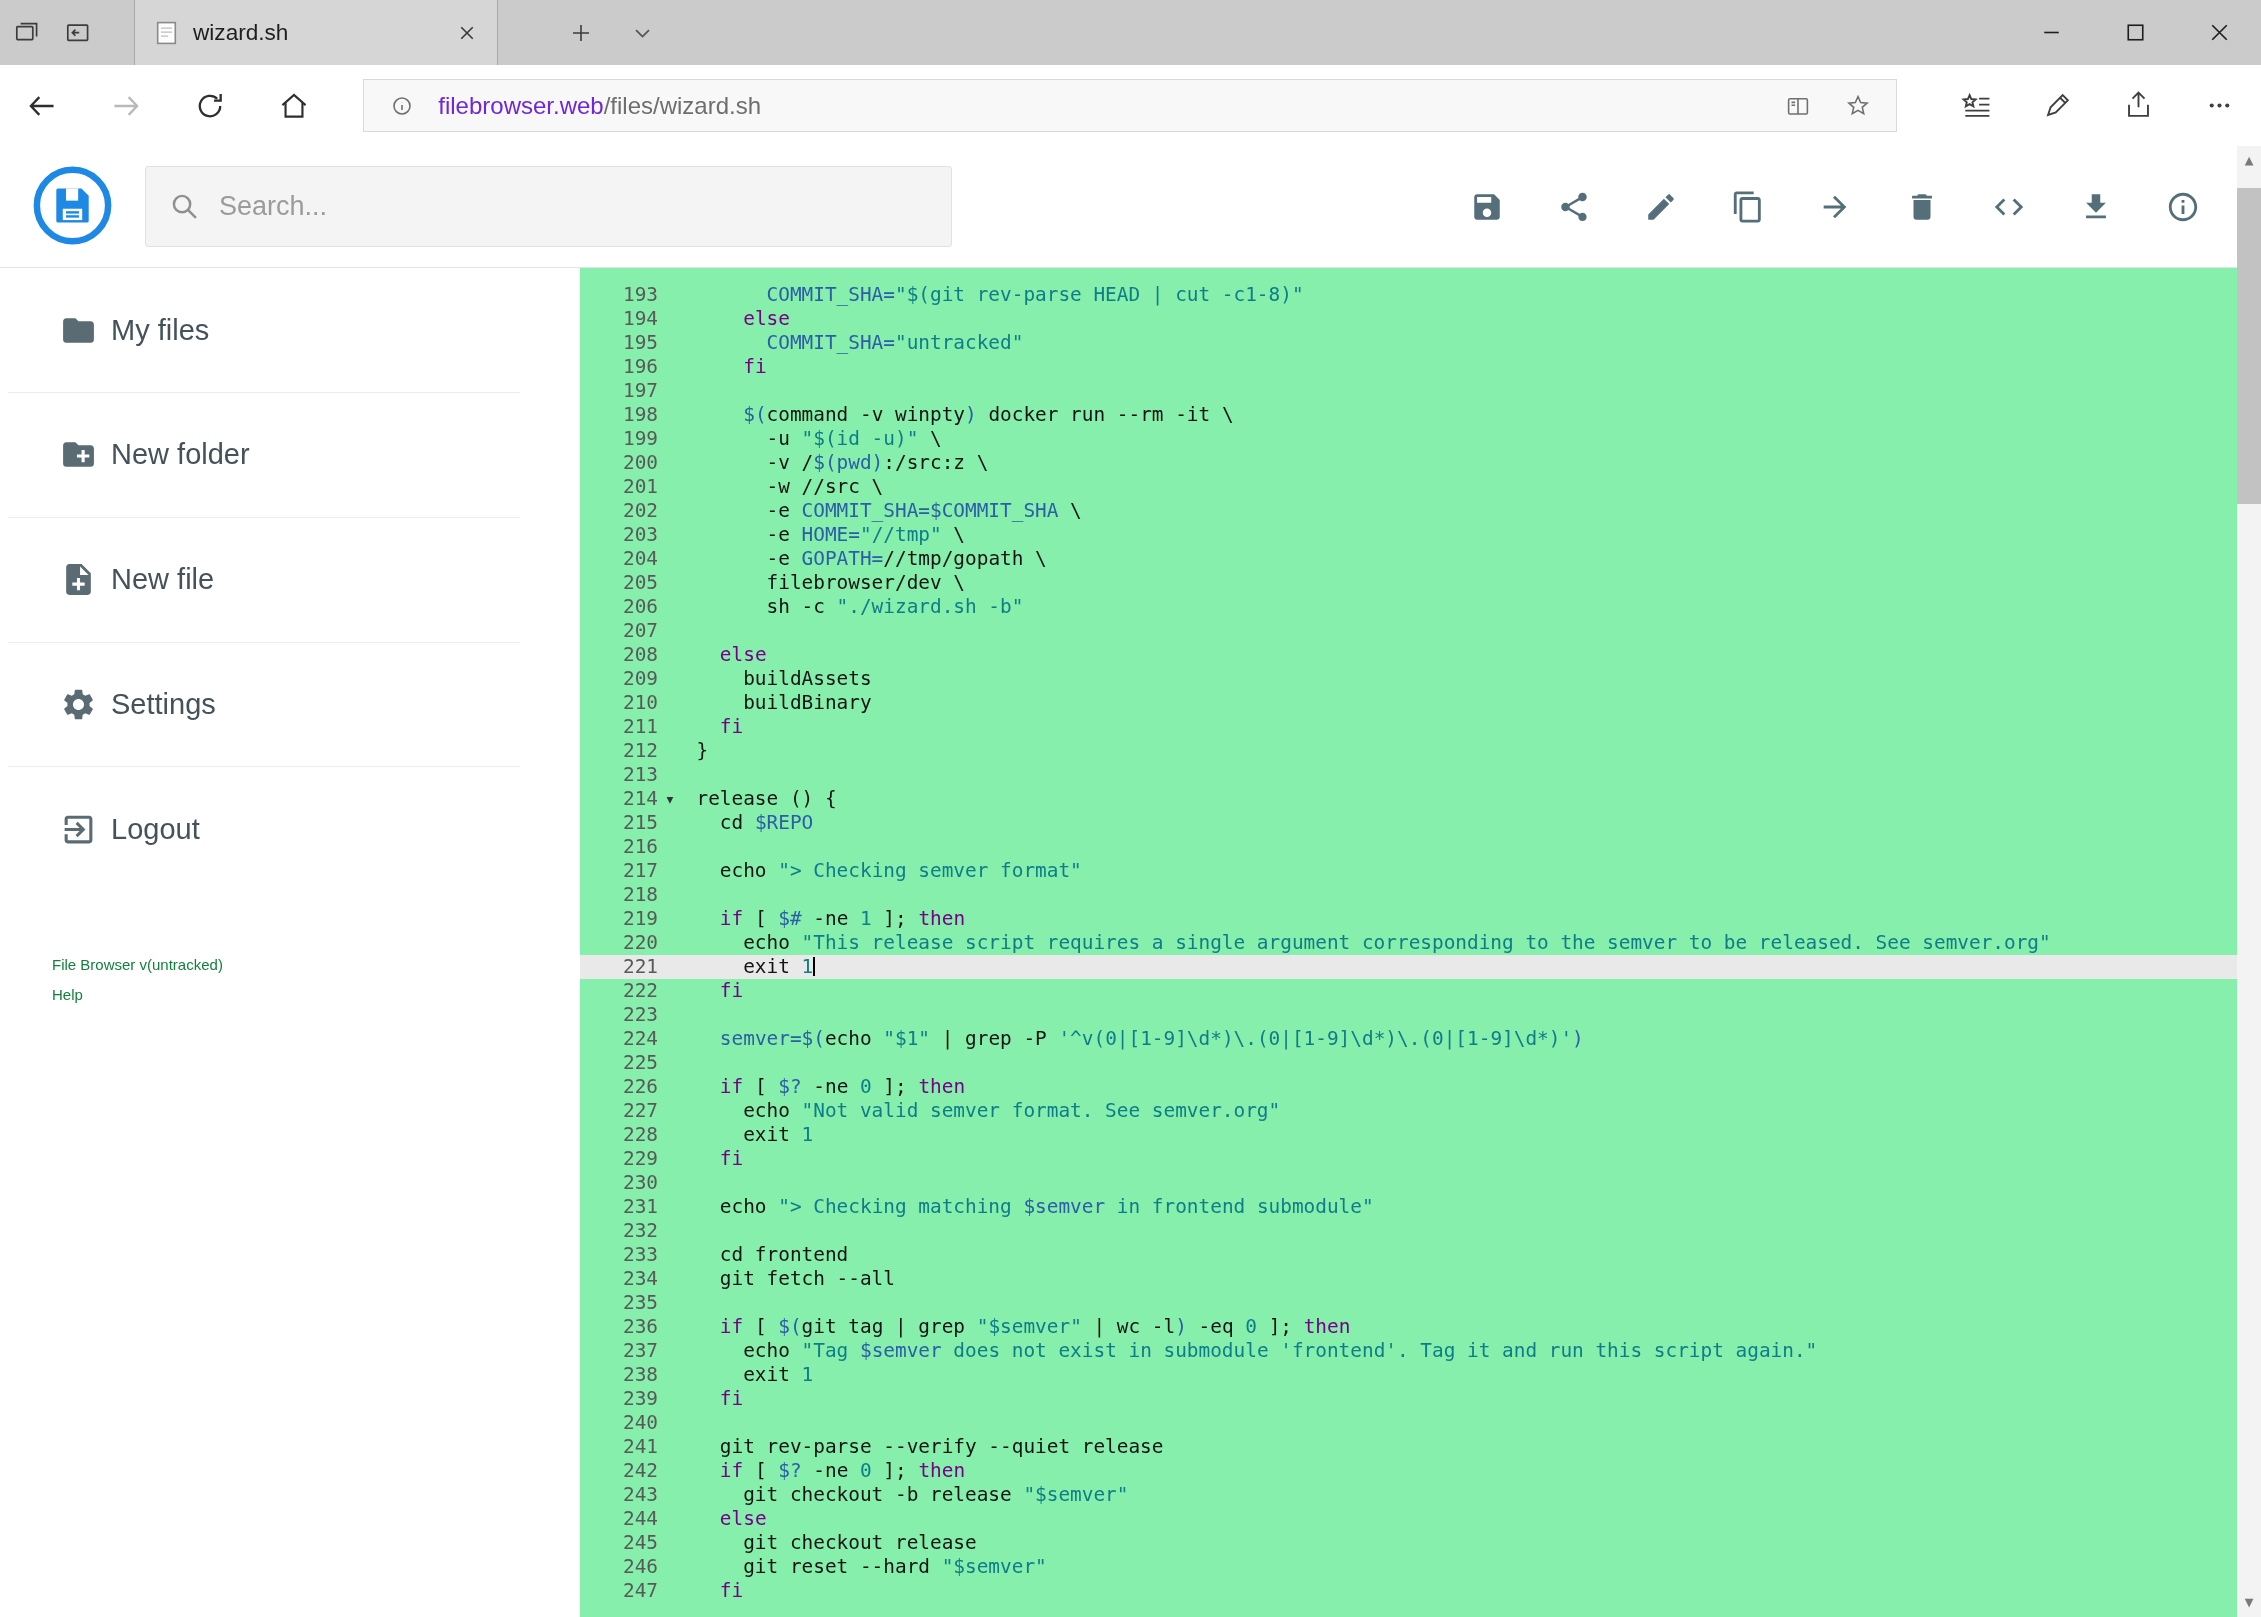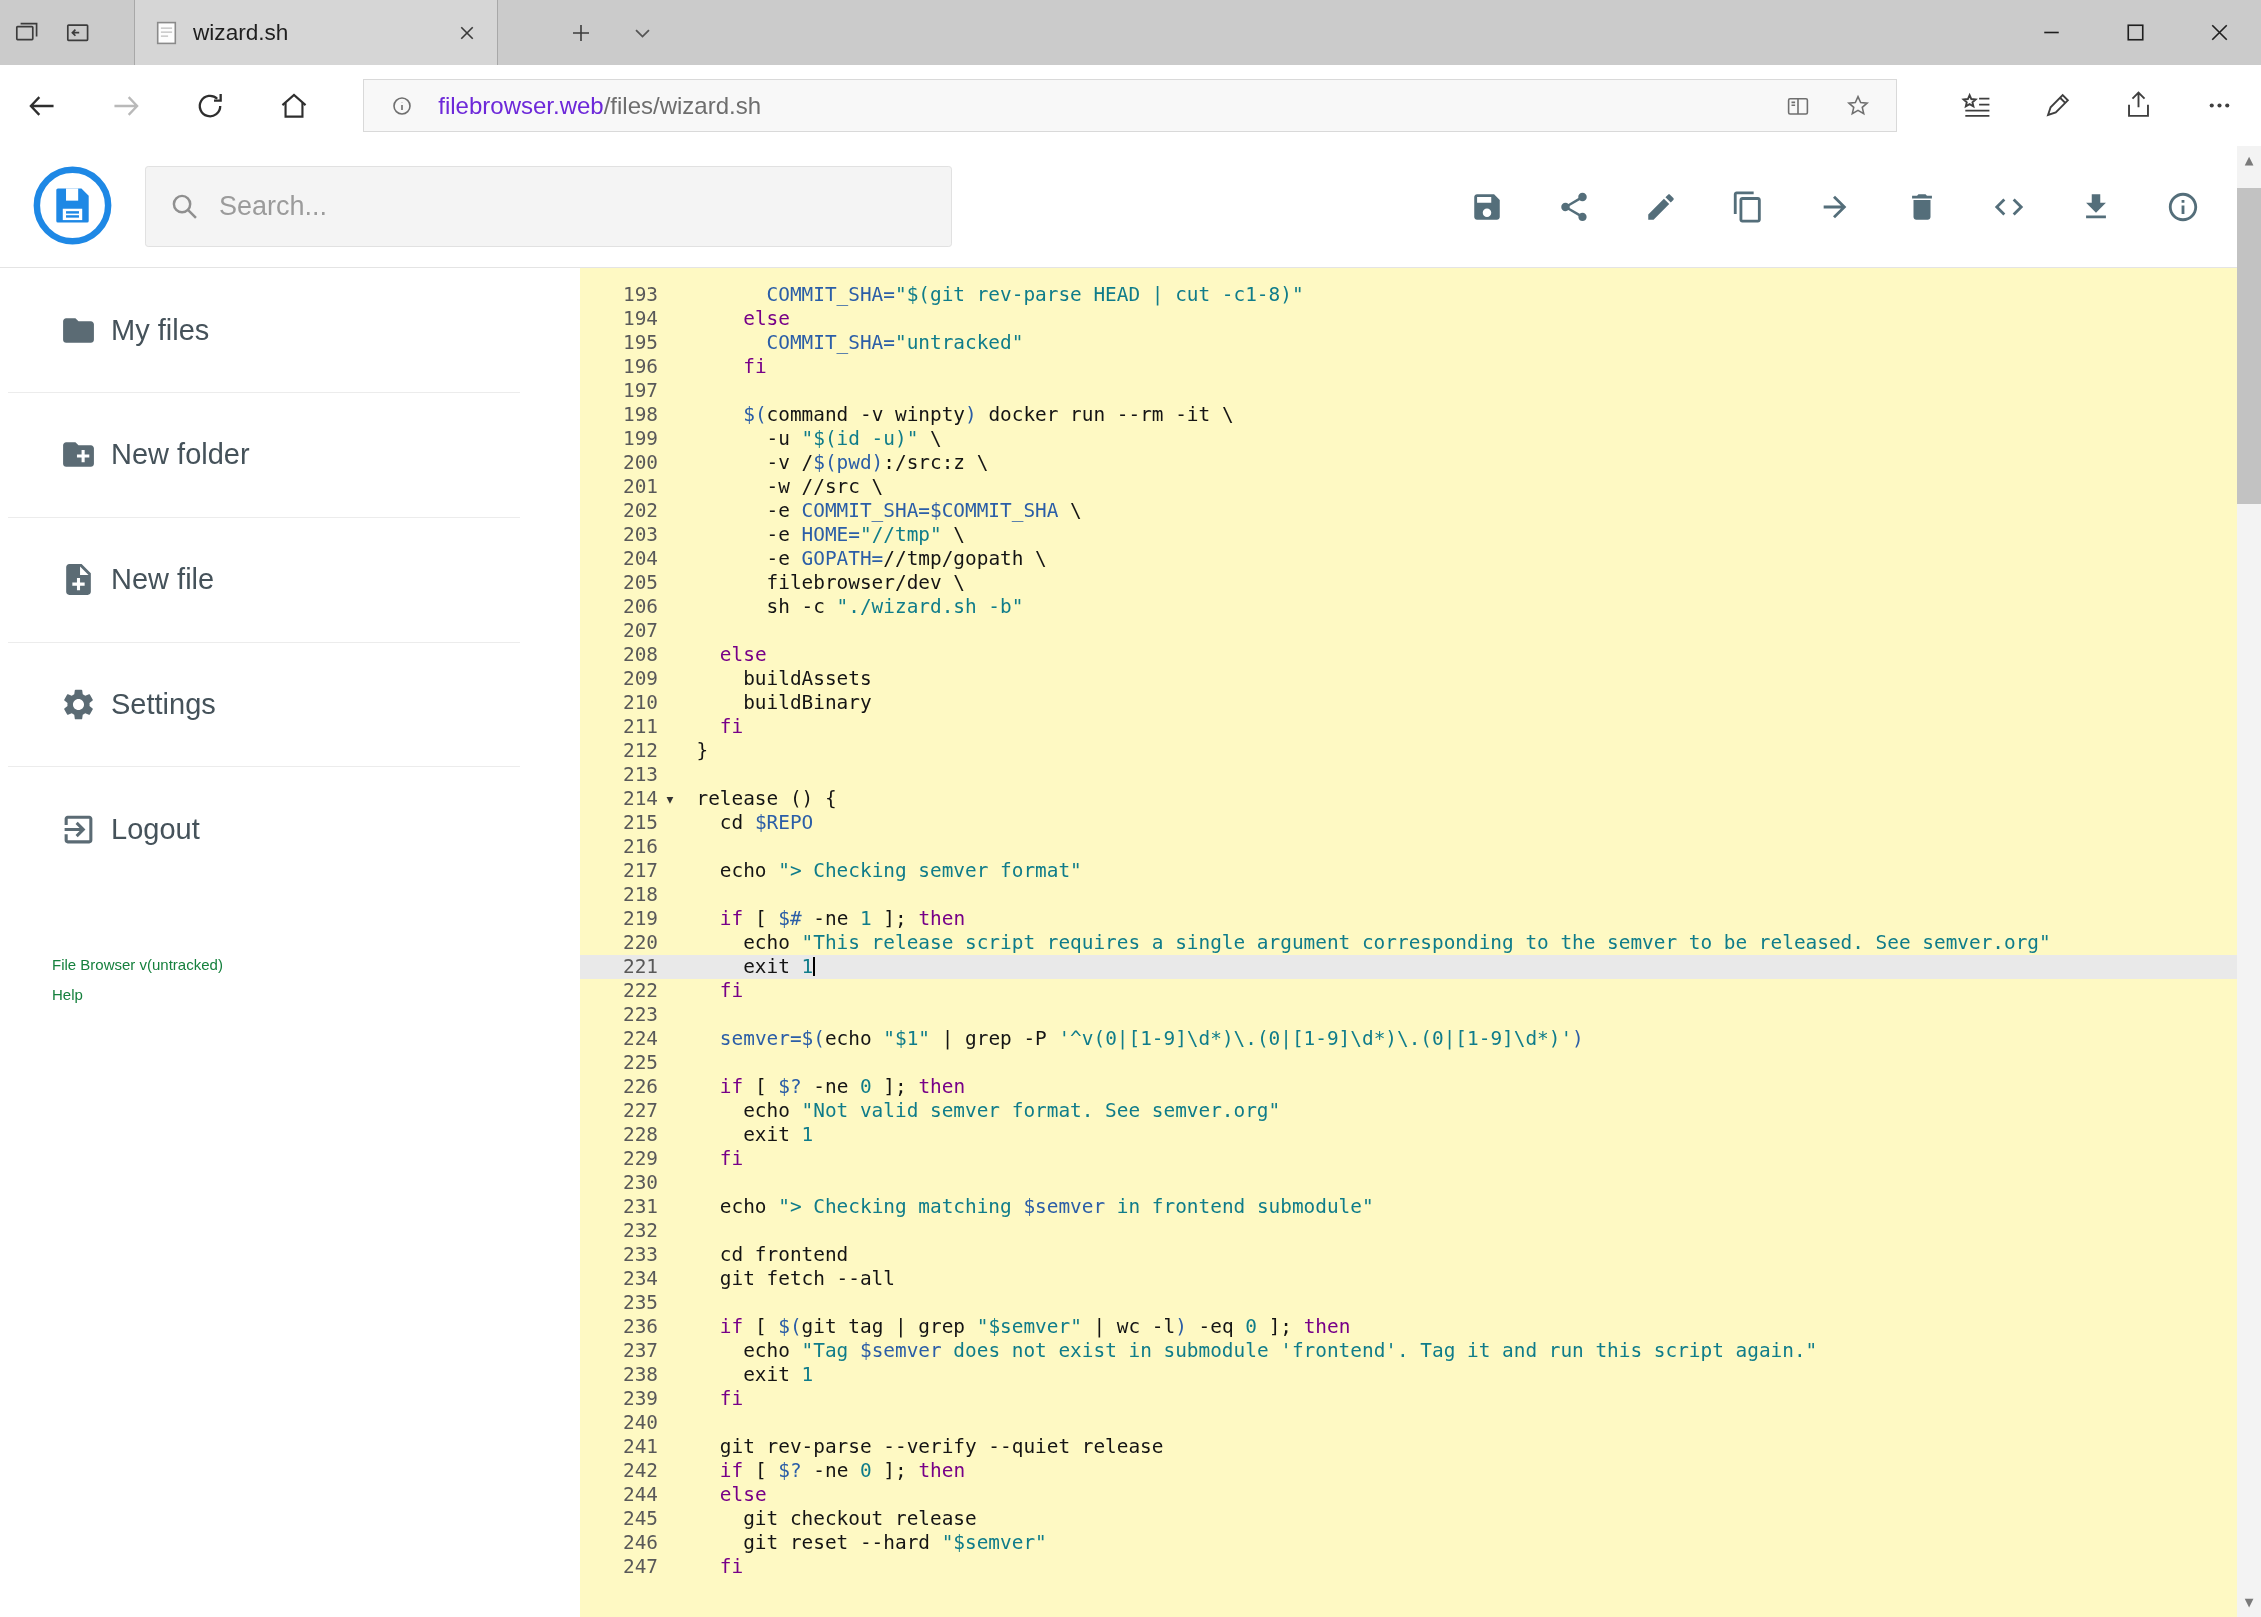--- a/index.html
+++ b/index.html
@@ -50,21 +50,21 @@
   
   .sidebar { position:absolute; left:0; top:268px; width:580px; bottom:0; background:#fff; }
   .side-item { height:124px; display:flex; align-items:center; gap:14px; padding-left:60px; cursor:default; }
   .side-item svg { width:37px; height:37px; fill:#5b6b74; flex:none; }
   .side-label { font-size:29px; color:#45525a; }
   .side-divider { height:0.8px; background:#ececec; margin-left:8px; width:512px; }
   .side-footer { position:absolute; left:52px; top:682px; }
   .footer-line { font-size:15px; color:#15803d; line-height:30px; }
 
   
-  .editor { position:absolute; left:580px; top:268px; right:24px; bottom:0; background:#fef9c3; overflow:hidden;
+  .editor { position:absolute; left:580px; top:268px; right:24px; bottom:0; background:#86efac; overflow:hidden;
             font-family:"DejaVu Sans Mono", monospace; font-size:19.4px; padding-top:15.3px; }
   .cm-line { display:flex; height:24px; line-height:24px; white-space:pre; }
   .cm-line.active { background:var(--active-line-bg,#e9e9e9); }
   .gut { width:78px; flex:none; text-align:right; color:#595959; }
   .fold { width:24px; flex:none; text-align:center; font-size:13.7px; line-height:24px; color:#333;
           font-family:"DejaVu Sans", sans-serif; }
   .code { flex:1; padding-left:14.5px; }
   .tk-p { color:var(--token-plain,#141414); }
   .tk-k { color:var(--token-keyword,#770088); }
   .tk-s { color:var(--token-string,#0f7c8a); }
@@ -375,20 +375,21 @@
       <div class="cm-line"><span class="gut">233</span><span class="fold"></span><span class="code"><span class="tk-p">  cd frontend</span></span></div>
       <div class="cm-line"><span class="gut">234</span><span class="fold"></span><span class="code"><span class="tk-p">  git fetch --all</span></span></div>
       <div class="cm-line"><span class="gut">235</span><span class="fold"></span><span class="code"></span></div>
       <div class="cm-line"><span class="gut">236</span><span class="fold"></span><span class="code"><span class="tk-p">  </span><span class="tk-k">if</span><span class="tk-p"> [ </span><span class="tk-v">$(</span><span class="tk-p">git tag | grep </span><span class="tk-s">"$semver"</span><span class="tk-p"> | wc -l</span><span class="tk-v">)</span><span class="tk-p"> -eq </span><span class="tk-n">0</span><span class="tk-p"> ]; </span><span class="tk-k">then</span></span></div>
       <div class="cm-line"><span class="gut">237</span><span class="fold"></span><span class="code"><span class="tk-p">    echo </span><span class="tk-s">"Tag </span><span class="tk-v">$semver</span><span class="tk-s"> does not exist in submodule 'frontend'. Tag it and run this script again."</span></span></div>
       <div class="cm-line"><span class="gut">238</span><span class="fold"></span><span class="code"><span class="tk-p">    exit </span><span class="tk-n">1</span></span></div>
       <div class="cm-line"><span class="gut">239</span><span class="fold"></span><span class="code"><span class="tk-p">  </span><span class="tk-k">fi</span></span></div>
       <div class="cm-line"><span class="gut">240</span><span class="fold"></span><span class="code"></span></div>
       <div class="cm-line"><span class="gut">241</span><span class="fold"></span><span class="code"><span class="tk-p">  git rev-parse --verify --quiet release</span></span></div>
       <div class="cm-line"><span class="gut">242</span><span class="fold"></span><span class="code"><span class="tk-p">  </span><span class="tk-k">if</span><span class="tk-p"> [ </span><span class="tk-v">$?</span><span class="tk-p"> -ne </span><span class="tk-n">0</span><span class="tk-p"> ]; </span><span class="tk-k">then</span></span></div>
+      <div class="cm-line"><span class="gut">243</span><span class="fold"></span><span class="code"><span class="tk-p">    git checkout -b release </span><span class="tk-s">"$semver"</span></span></div>
       <div class="cm-line"><span class="gut">244</span><span class="fold"></span><span class="code"><span class="tk-p">  </span><span class="tk-k">else</span></span></div>
       <div class="cm-line"><span class="gut">245</span><span class="fold"></span><span class="code"><span class="tk-p">    git checkout release</span></span></div>
       <div class="cm-line"><span class="gut">246</span><span class="fold"></span><span class="code"><span class="tk-p">    git reset --hard </span><span class="tk-s">"$semver"</span></span></div>
       <div class="cm-line"><span class="gut">247</span><span class="fold"></span><span class="code"><span class="tk-p">  </span><span class="tk-k">fi</span></span></div>
     </div>
 </div>
 
 <div class="scrollbar">
   <div class="sb-arrow up">▲</div>
   <div class="sb-thumb"></div>

